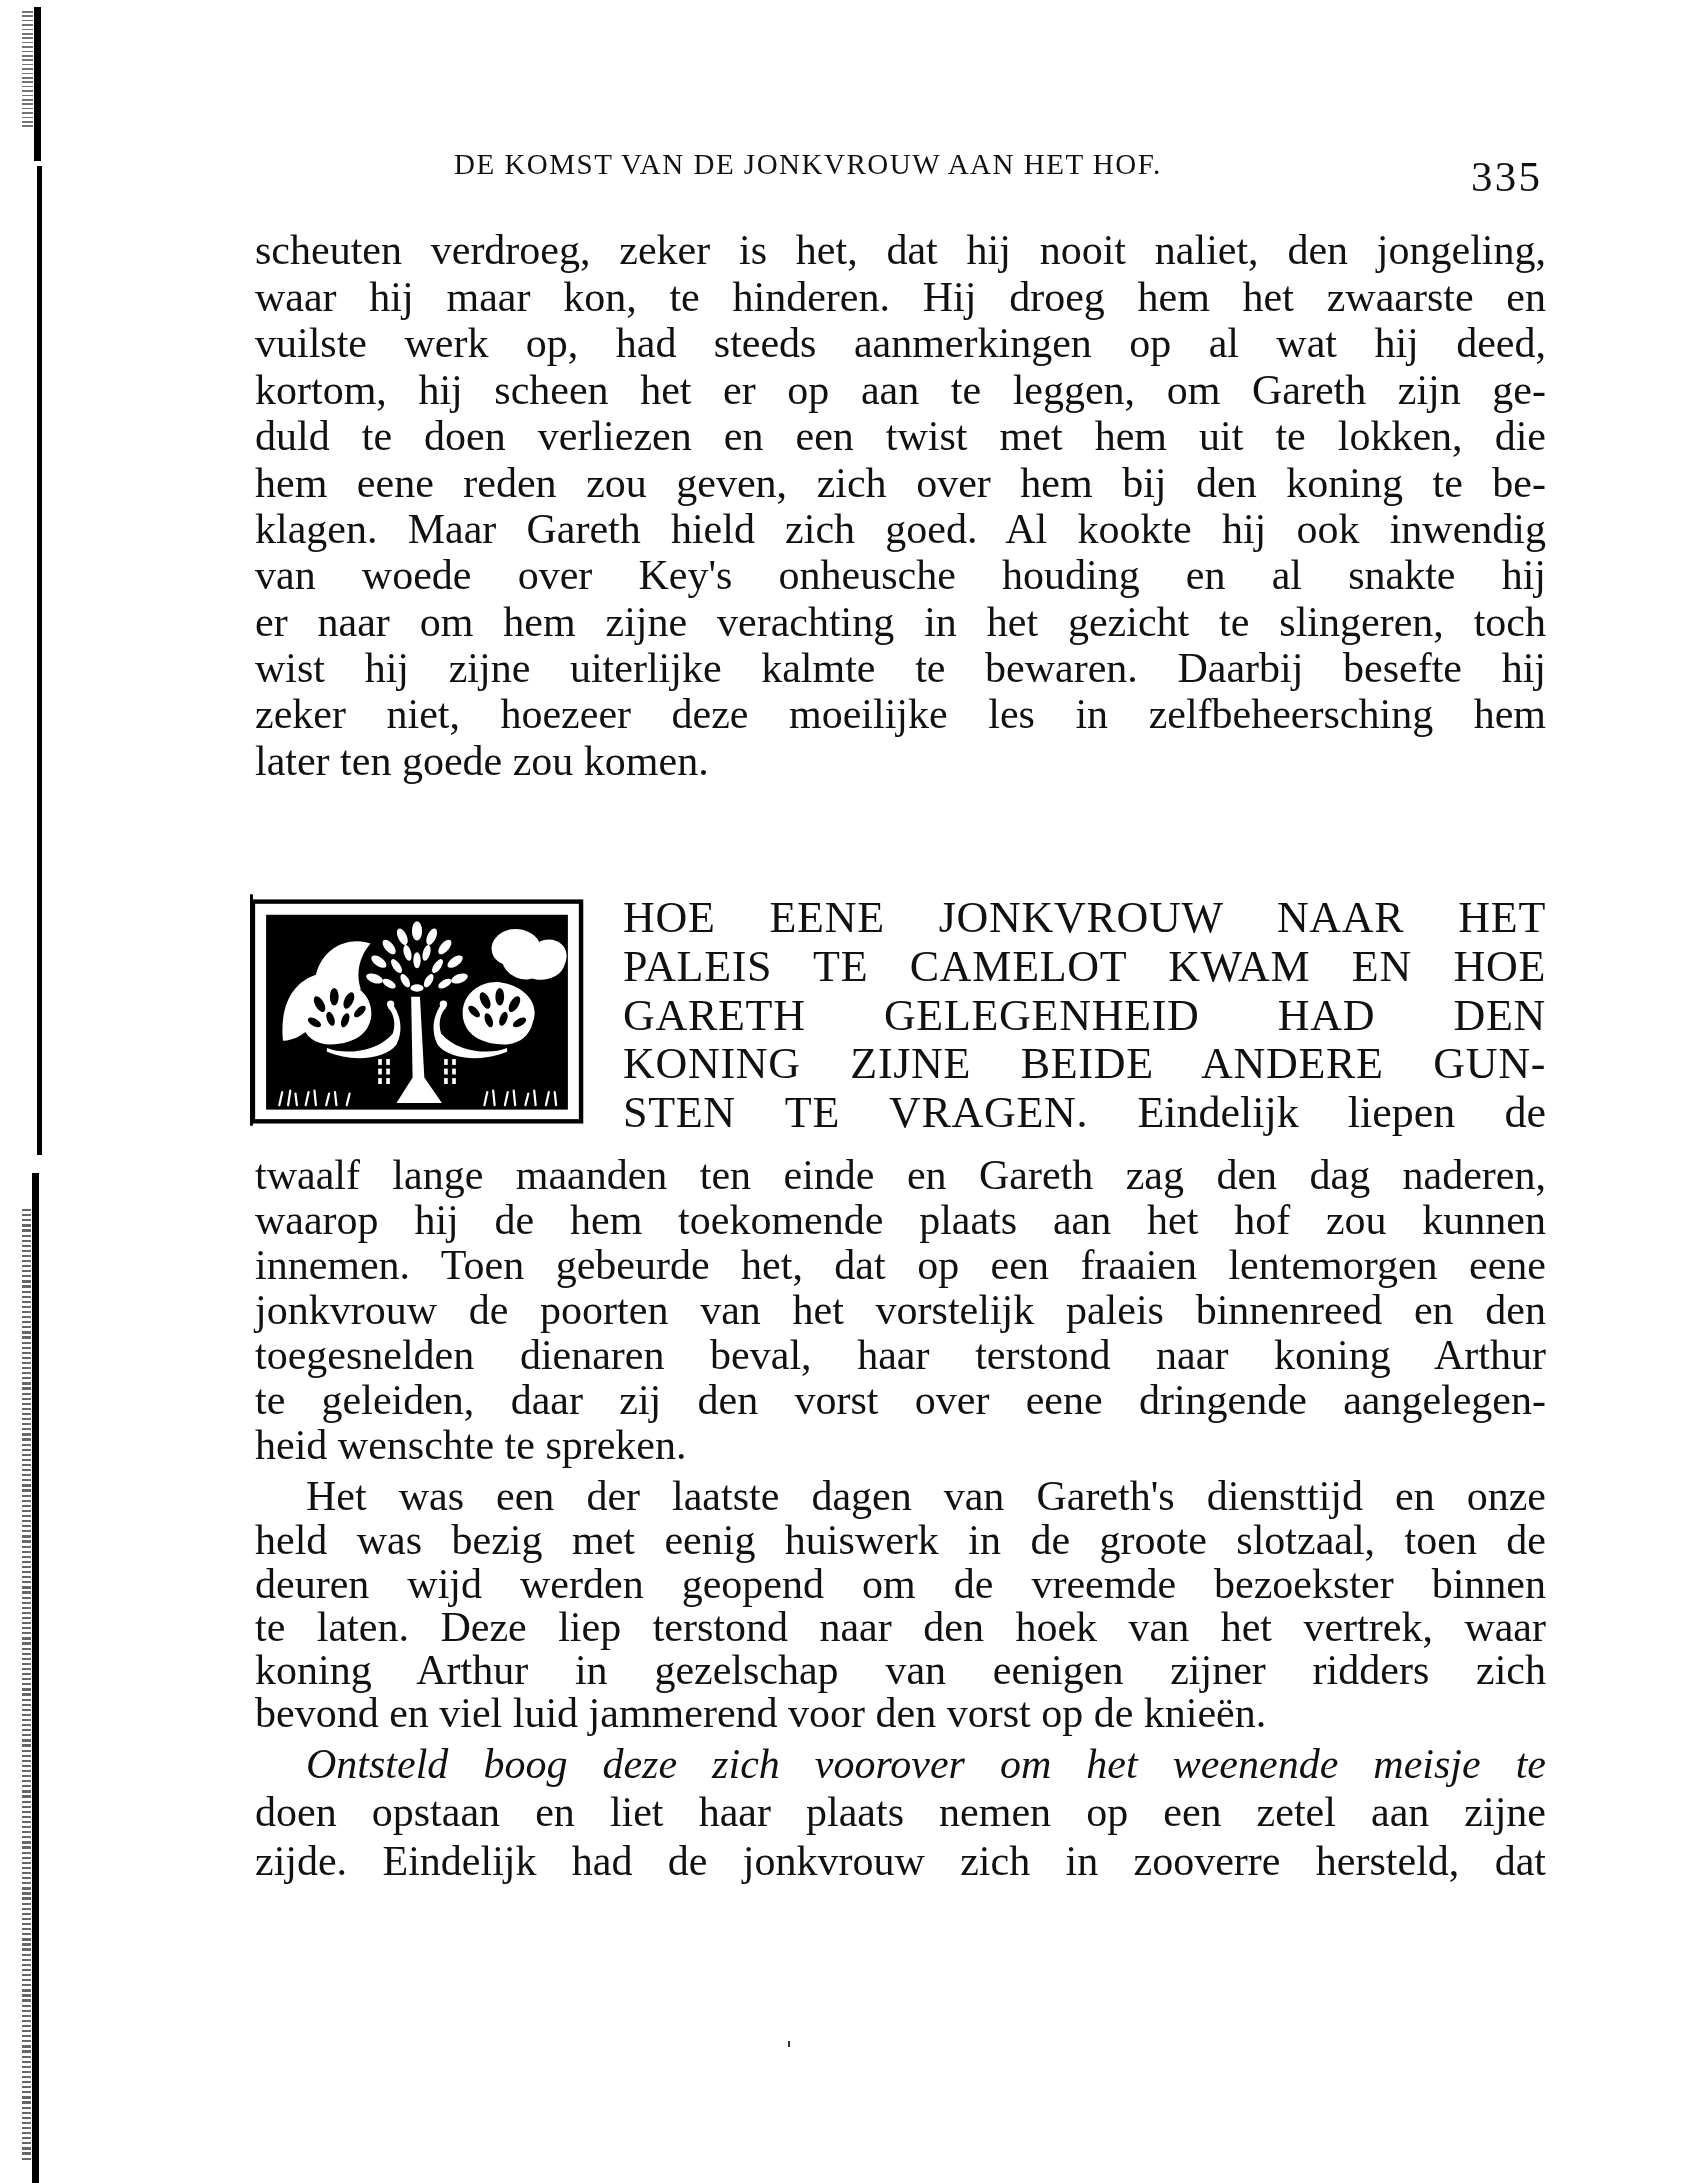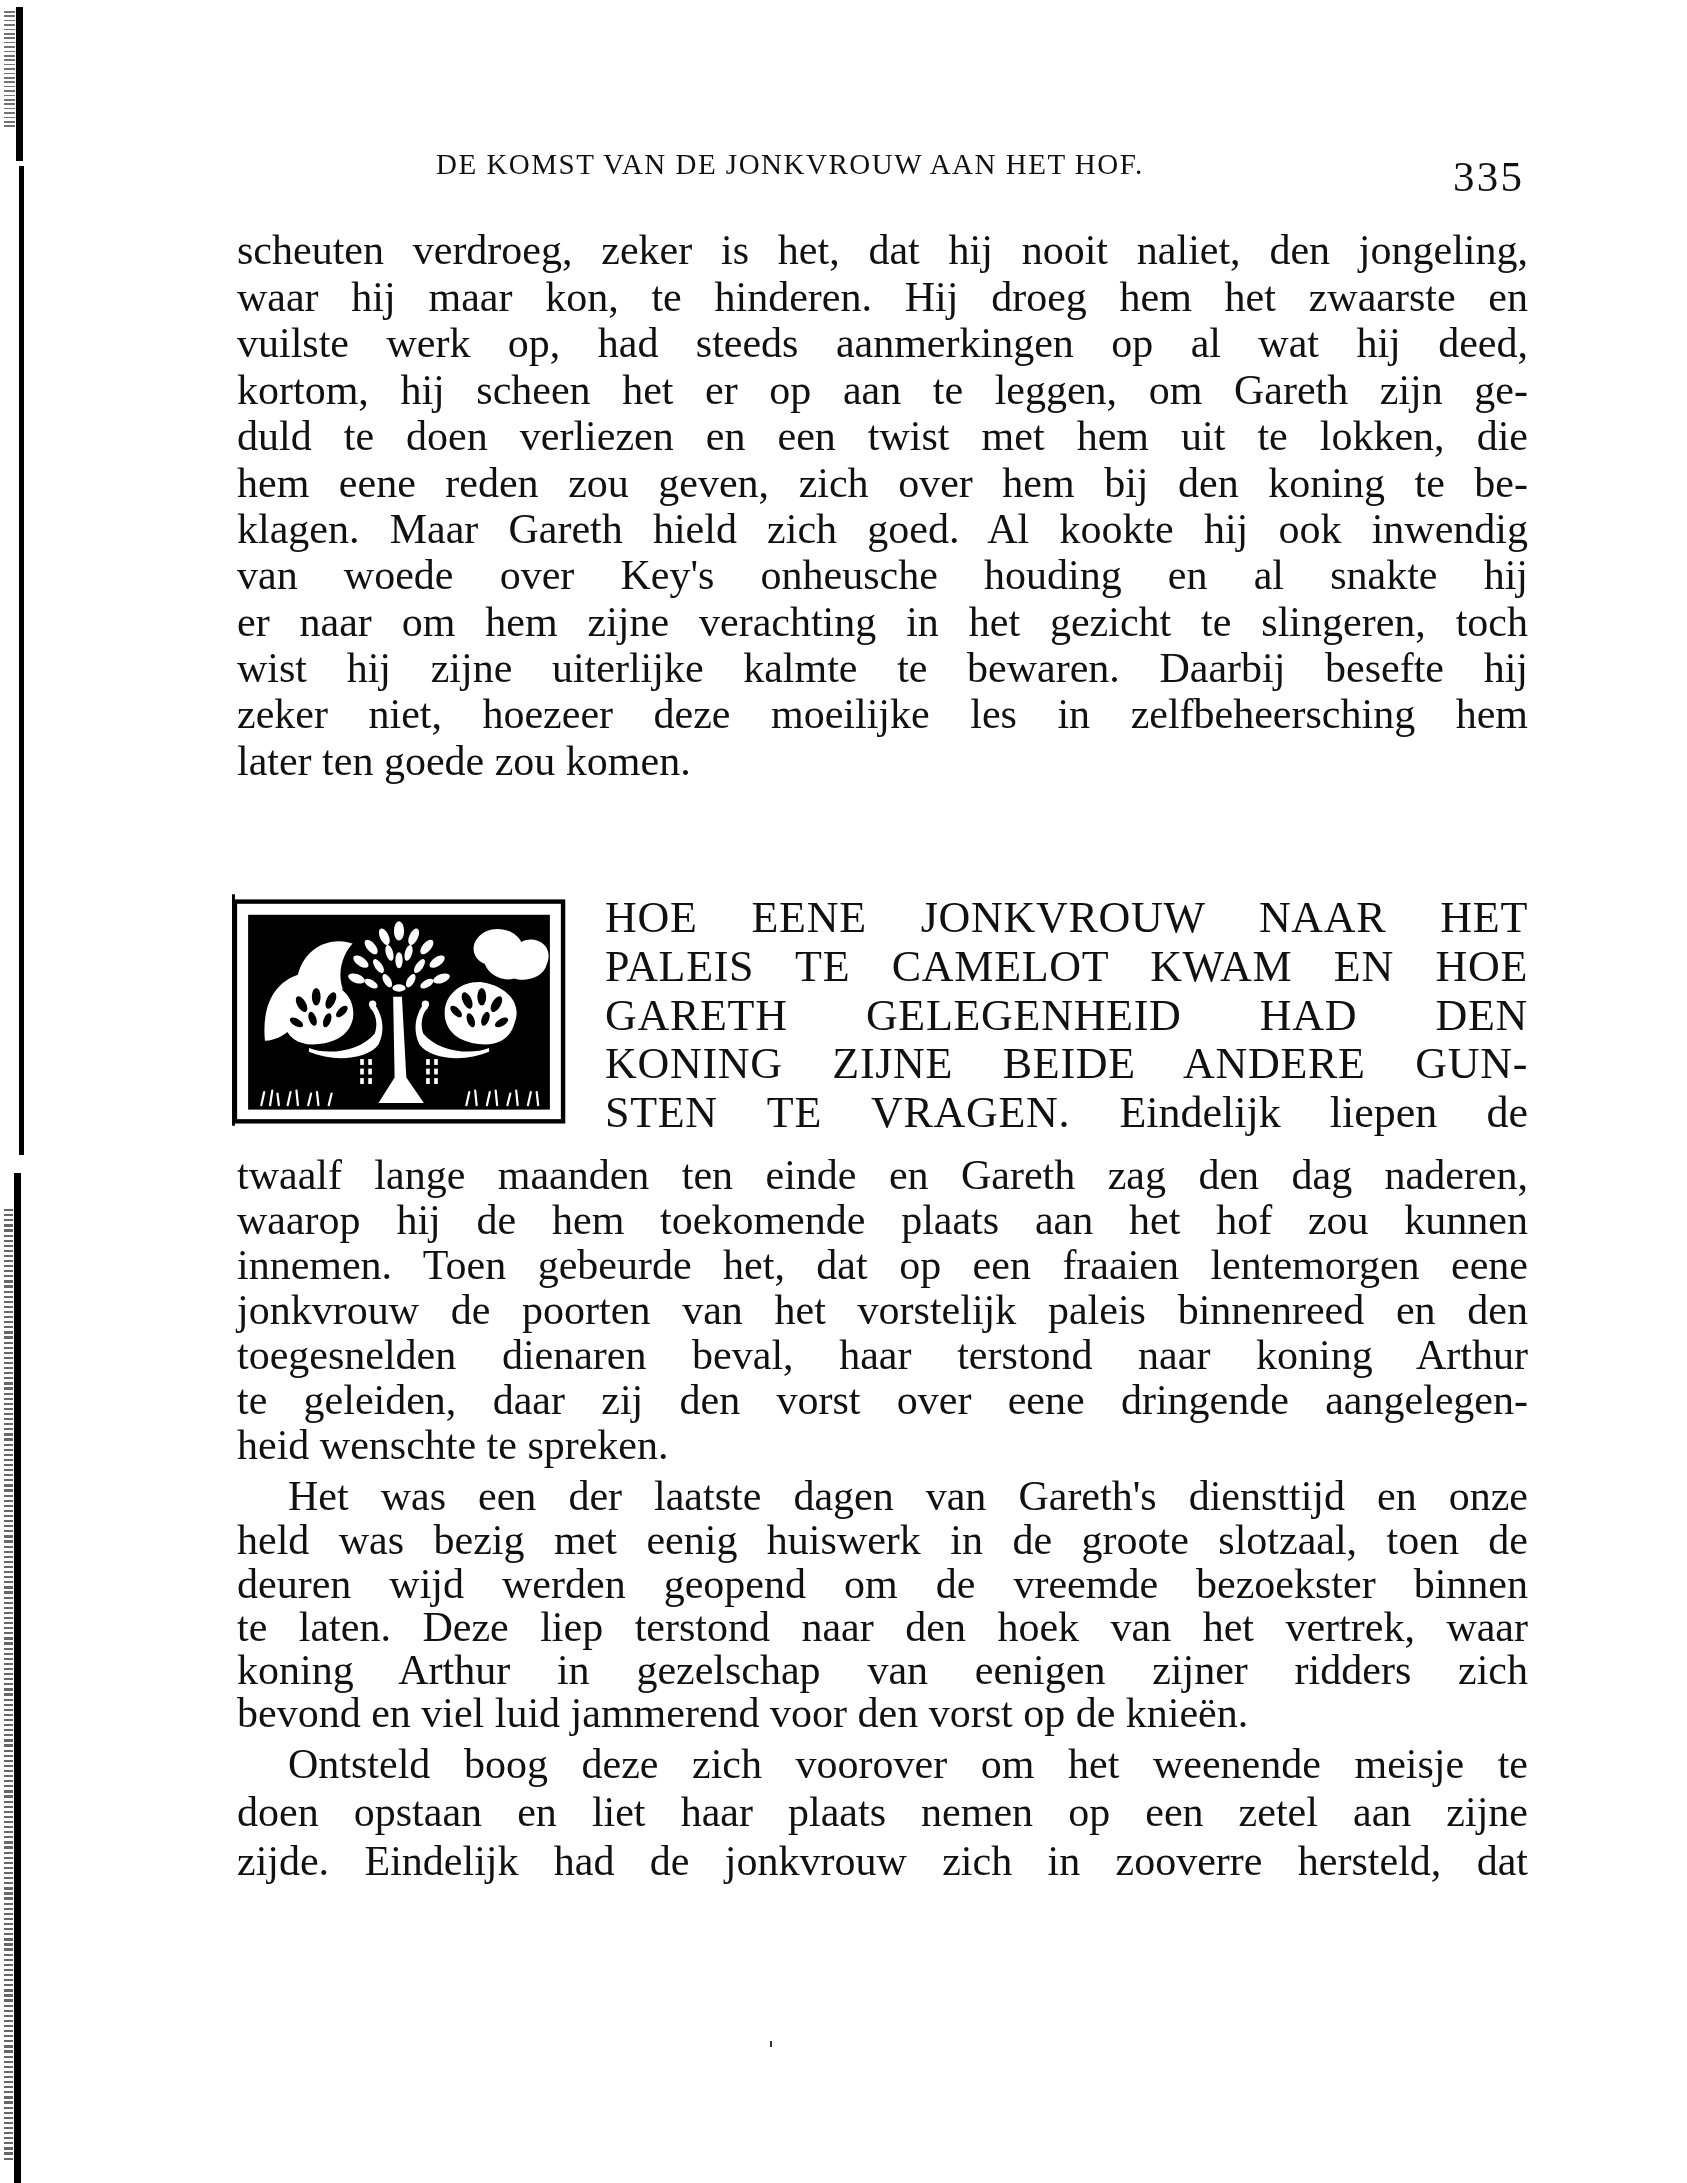--- a/index.html
+++ b/index.html
@@ -4,20 +4,21 @@
 <style>
   html, body { margin: 0; padding: 0; background: #ffffff; }
   #page {
     position: relative;
     width: 1648px;
     height: 2183px;
     background: #ffffff;
     overflow: hidden;
     font-family: "Liberation Serif", "DejaVu Serif", serif;
     color: #111111;
+    margin-left: 18px;
   }
   
   .binding-edge {
     position: absolute; left: 0; top: 0; width: 22px; height: 2183px;
   }
   .binding-edge .strip-a { position:absolute; left:16px; top:7.3px; width:7.3px; height:154px; background:#000; }
   .binding-edge .strip-b { position:absolute; left:19px; top:166px; width:5.1px; height:989px; background:#000; }
   .binding-edge .strip-c { position:absolute; left:14px; top:1173px; width:6.6px; height:1011px; background:#000; }
   .binding-edge .speck-a { position:absolute; left:4.4px; top:11px; width:10.3px; height:117px;
      background: repeating-linear-gradient(180deg, #000 0 1.5px, transparent 1.5px 4.4px); opacity:.55; }
@@ -214,20 +215,20 @@
   <div>
     <div class="line indent" style="top: 1475px; white-space: nowrap; text-align: right;">Het was een der laatste dagen van Gareth's diensttijd en onze</div>
     <div class="line" style="top: 1519px; white-space: nowrap; text-align: left;">held was bezig met eenig huiswerk in de groote slotzaal, toen de</div>
     <div class="line" style="top: 1563px; white-space: nowrap; text-align: left;">deuren wijd werden geopend om de vreemde bezoekster binnen</div>
     <div class="line" style="top: 1606px; white-space: nowrap; text-align: left;">te laten. Deze liep terstond naar den hoek van het vertrek, waar</div>
     <div class="line" style="top: 1649px; white-space: nowrap; text-align: left;">koning Arthur in gezelschap van eenigen zijner ridders zich</div>
     <div class="line last" style="top:1692px">bevond en viel luid jammerend voor den vorst op de knieën.</div>
   </div>
 
   <div>
-    <div class="line indent" style="top: 1743px; white-space: nowrap; text-align: center;">Ontsteld boog deze zich voorover om het weenende meisje te</div>
+    <div class="line indent" style="top: 1743px; white-space: nowrap; text-align: center; font-style: italic;">Ontsteld boog deze zich voorover om het weenende meisje te</div>
     <div class="line" style="top: 1791px; white-space: nowrap; text-align: left;">doen opstaan en liet haar plaats nemen op een zetel aan zijne</div>
     <div class="line" style="top: 1840px; white-space: nowrap; text-align: left;">zijde. Eindelijk had de jonkvrouw zich in zooverre hersteld, dat</div>
   </div>
 
   <div class="stray-mark"></div>
 </div>
 
 
 </body></html>

